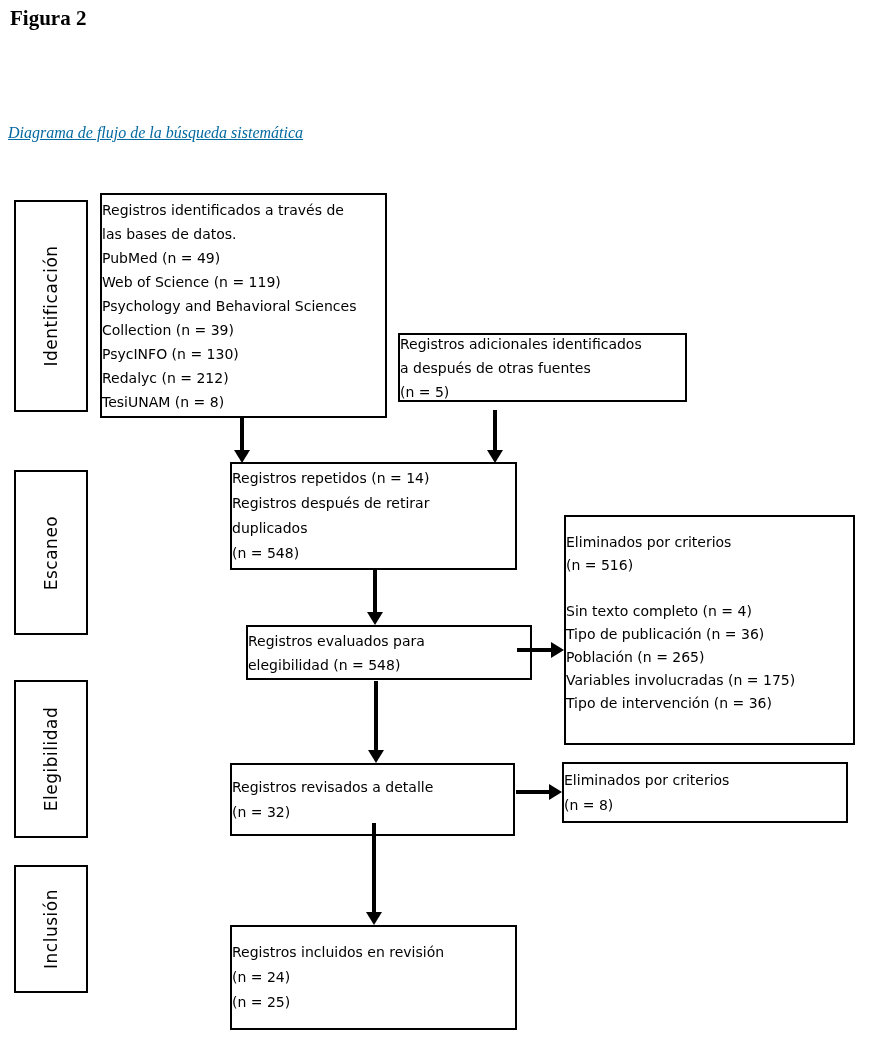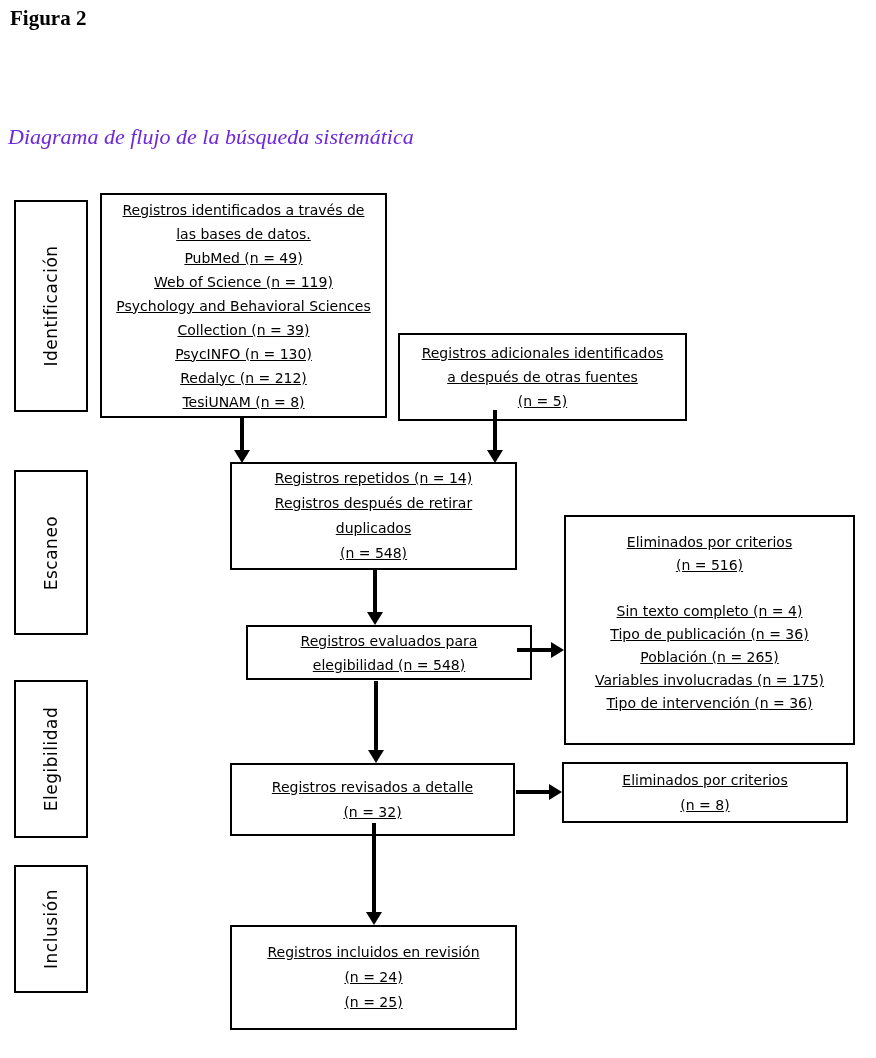--- a/index.html
+++ b/index.html
@@ -25,22 +25,23 @@
     font-weight: bold;
     font-size: 21px;
     color: #000000;
   }
   .fig-caption {
     position: absolute;
     left: 8px;
     top: 124px;
     font-family: "Liberation Serif", serif;
     font-style: italic;
-    font-size: 22px;
-    color: #6d28d9;
+    font-size: 16px;
+    color: #0369a1;
+    text-decoration: underline;
   }
   .stage {
     position: absolute;
     width: 74px;
     border: 2px solid #000000;
     box-sizing: border-box;
     background: #ffffff;
     display: flex;
     align-items: center;
     justify-content: center;
@@ -53,23 +54,22 @@
   }
   .box {
     position: absolute;
     border: 2px solid #000000;
     box-sizing: border-box;
     background: #ffffff;
     display: flex;
     flex-direction: column;
     align-items: center;
     justify-content: center;
-    text-align: center;
+    text-align: left;
     font-size: 14px;
-    text-decoration: underline;
   }
   .box div { width: 100%; }
   .lh24 div { line-height: 24px; }
   .lh25 div { line-height: 25px; }
   .lh23 div { line-height: 23px; }
   .sp { height: 23px; }
   .arrows {
     position: absolute;
     left: 0;
     top: 0;
@@ -104,21 +104,21 @@
     <div>las bases de datos.</div>
     <div>PubMed (n = 49)</div>
     <div>Web of Science (n = 119)</div>
     <div>Psychology and Behavioral Sciences</div>
     <div>Collection (n = 39)</div>
     <div>PsycINFO (n = 130)</div>
     <div>Redalyc (n = 212)</div>
     <div>TesiUNAM (n = 8)</div>
   </div>
 
-  <div class="box lh24" style="left:398px; top:333px; width:289px; height:88px;">
+  <div class="box lh24" style="left:398px; top:333px; width:289px; height:69px;">
     <div>Registros adicionales identificados</div>
     <div>a después de otras fuentes</div>
     <div>(n = 5)</div>
   </div>
 
   <div class="box lh25" style="left:230px; top:462px; width:287px; height:108px;">
     <div>Registros repetidos (n = 14)</div>
     <div>Registros después de retirar</div>
     <div>duplicados</div>
     <div>(n = 548)</div>

